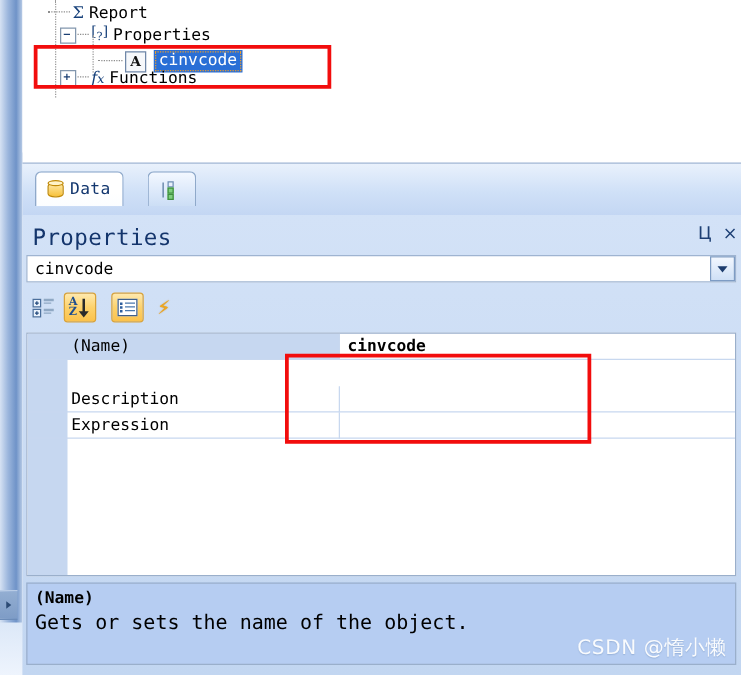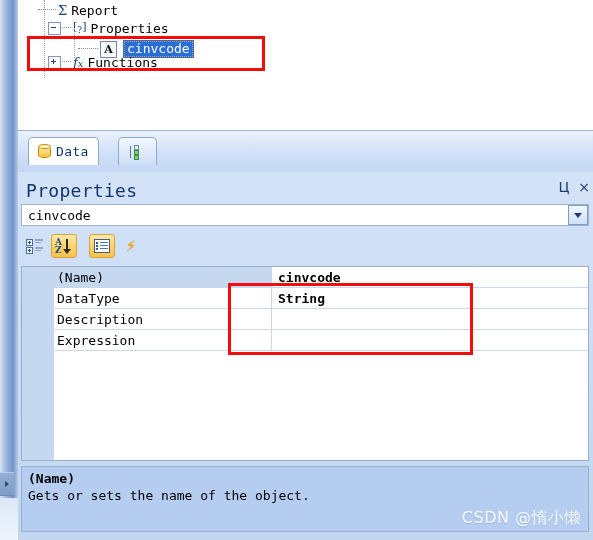--- a/index.html
+++ b/index.html
@@ -431,21 +431,21 @@
   }
   #desc-title {
     font-family: "DejaVu Sans Mono", "Liberation Mono", monospace;
     font-size: 13px;
     font-weight: bold;
     color: #000;
     margin-bottom: 2px;
   }
   #desc-body {
     font-family: "DejaVu Sans Mono", "Liberation Mono", monospace;
-    font-size: 13px;
+    font-size: 16px;
     color: #000;
   }
 
   
   #watermark {
     position: absolute;
     right: 12px;
     top: 508px;
     font-family: "DejaVu Sans", sans-serif;
     font-size: 16px;
@@ -574,24 +574,20 @@
   </div>
 
   <div id="grid">
     <div id="grid-gutter"></div>
 
     <div class="grid-row selected" style="top:0px;">
       <span class="cell-name">(Name)</span>
       <span class="cell-val bold">cinvcode</span>
     </div>
 
-    <div class="grid-row" style="top:21px;">
-      <span class="cell-name">DataType</span>
-      <span class="cell-val bold">String</span>
-    </div>
 
     <div class="grid-row" style="top:42px;justify-content:flex-end;">
       <span class="cell-name">Description</span>
       <span class="cell-val"></span>
     </div>
 
     <div class="grid-row" style="top:63px;">
       <span class="cell-name">Expression</span>
       <span class="cell-val"></span>
     </div>

